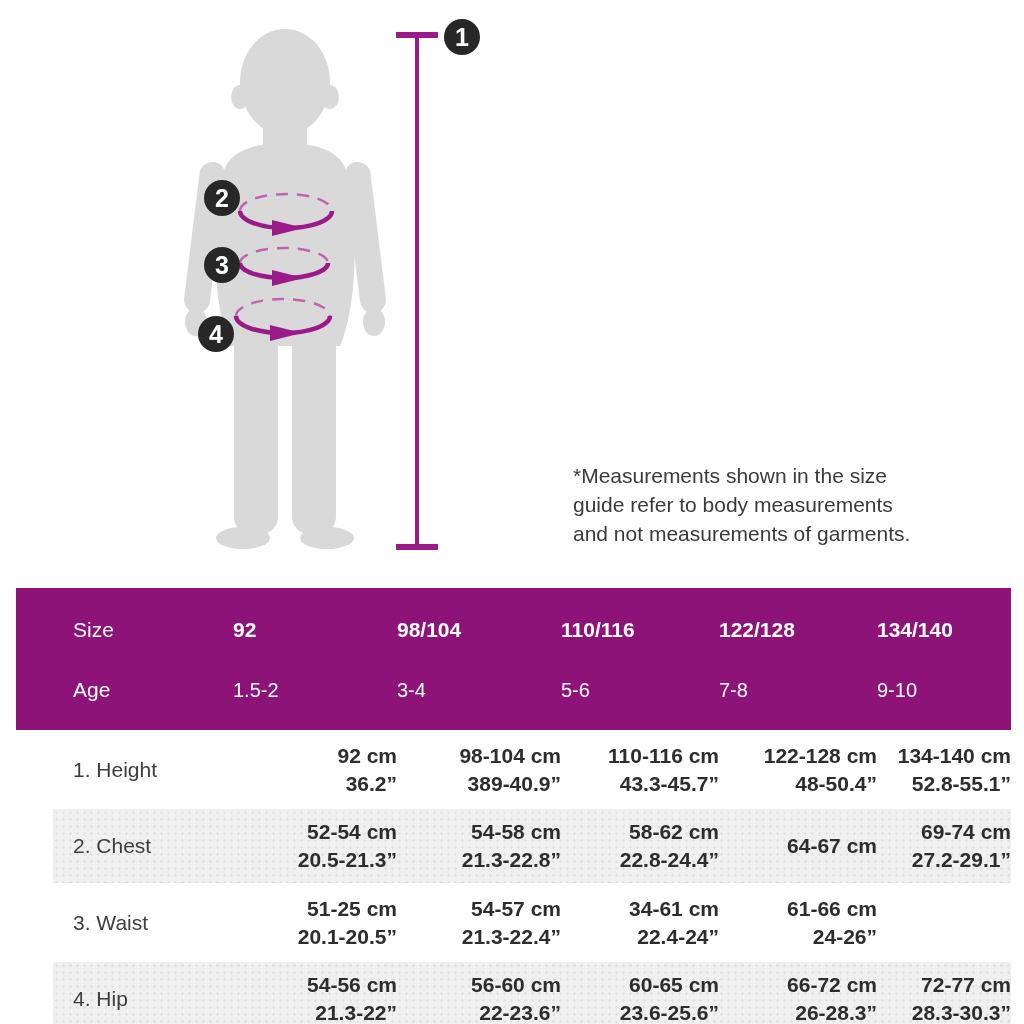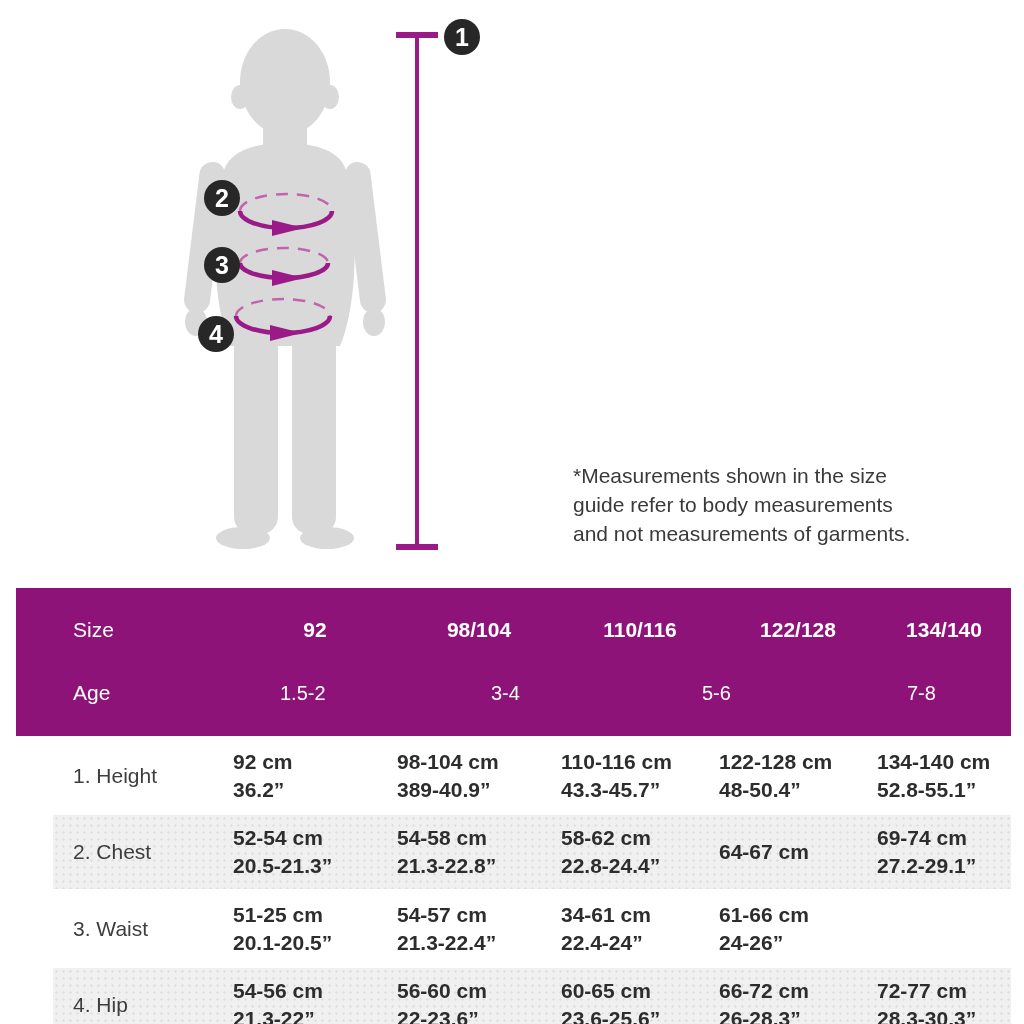--- a/index.html
+++ b/index.html
@@ -14,34 +14,34 @@
     position:absolute;left:573px;top:461px;width:380px;
     font-size:21px;line-height:29px;color:#3a3a3a;
   }
   .note span{display:block;}
   
   .size-table{position:absolute;left:16px;top:588px;width:995px;}
   .grid{display:grid;grid-template-columns:180px 164px 164px 158px 158px auto;align-items:center;margin-left:37px;}
   .thead{background:#8e1378;color:#ffffff;padding:14px 0 16px 0;}
   .hrow{min-height:40px;}
   .hrow-size{padding-top:8px;padding-bottom:10px;}
-  .hrow-age{padding-top:10px;padding-bottom:4px;gap:47px;}
+  .hrow-age{padding-top:10px;padding-bottom:4px;}
   .cell{text-align:left;}
   .head-label{font-size:21px;font-weight:400;padding-left:20px;}
-  .size-val{font-size:21px;font-weight:700;text-align:center;}
+  .size-val{font-size:21px;font-weight:700;}
   .age-val{font-size:20px;font-weight:400;}
   .trow{min-height:79px;}
   .trow.alt{
     min-height:74px;
     background-color:#f0f0f0;
     background-image:radial-gradient(#e0e0e0 1.1px, transparent 1.1px);
     background-size:7px 7px;
   }
   .rlabel{font-size:21px;font-weight:400;color:#3d3d3d;padding-left:20px;}
-  .val{font-size:21px;font-weight:700;color:#2d2d2d;line-height:28px;}
+  .val{font-size:21px;font-weight:700;color:#2d2d2d;line-height:28px;text-align:right;}
   .val span{display:block;}
 </style>
 </head>
 <body>
 
 <div class="canvas">
 
   <svg class="figure-svg" width="520" height="580" viewBox="0 0 520 580">
 
     <g fill="#d9d9d9">

